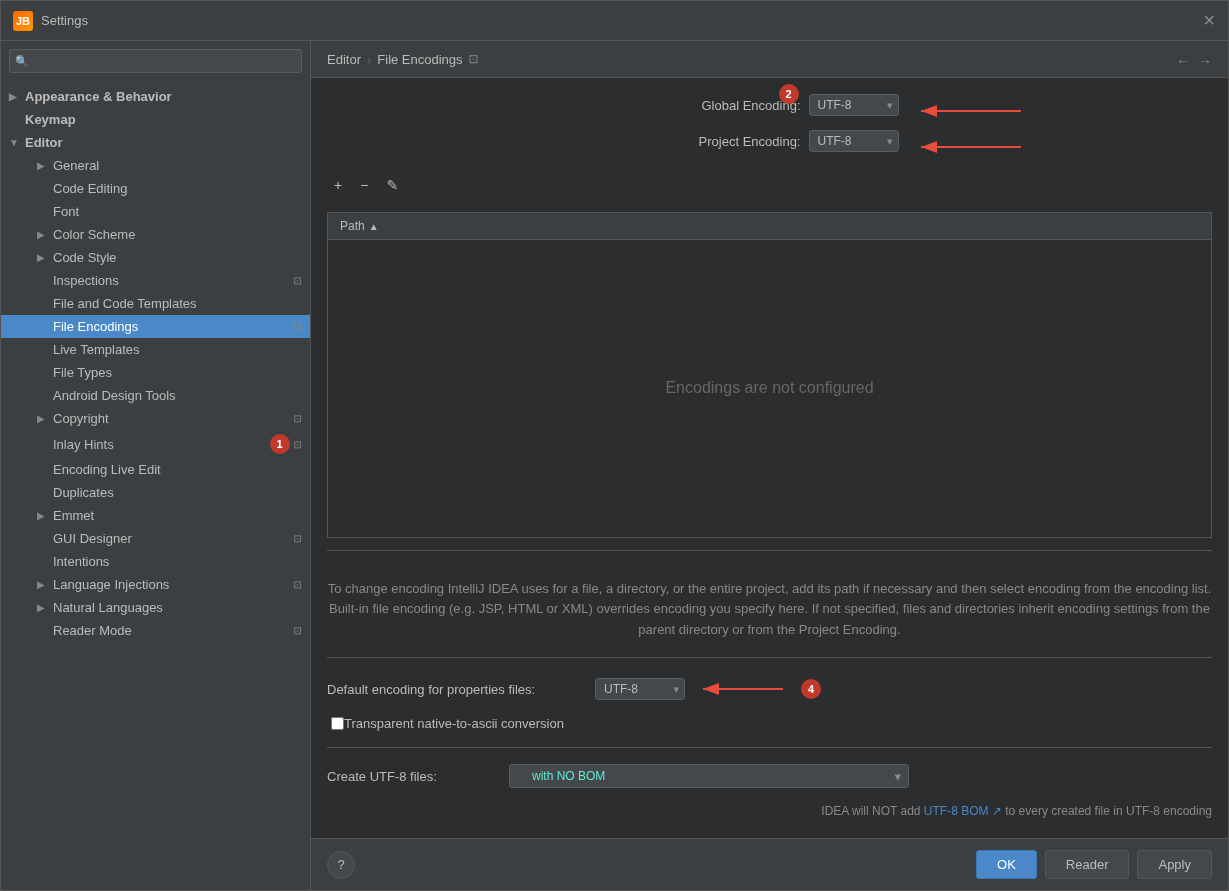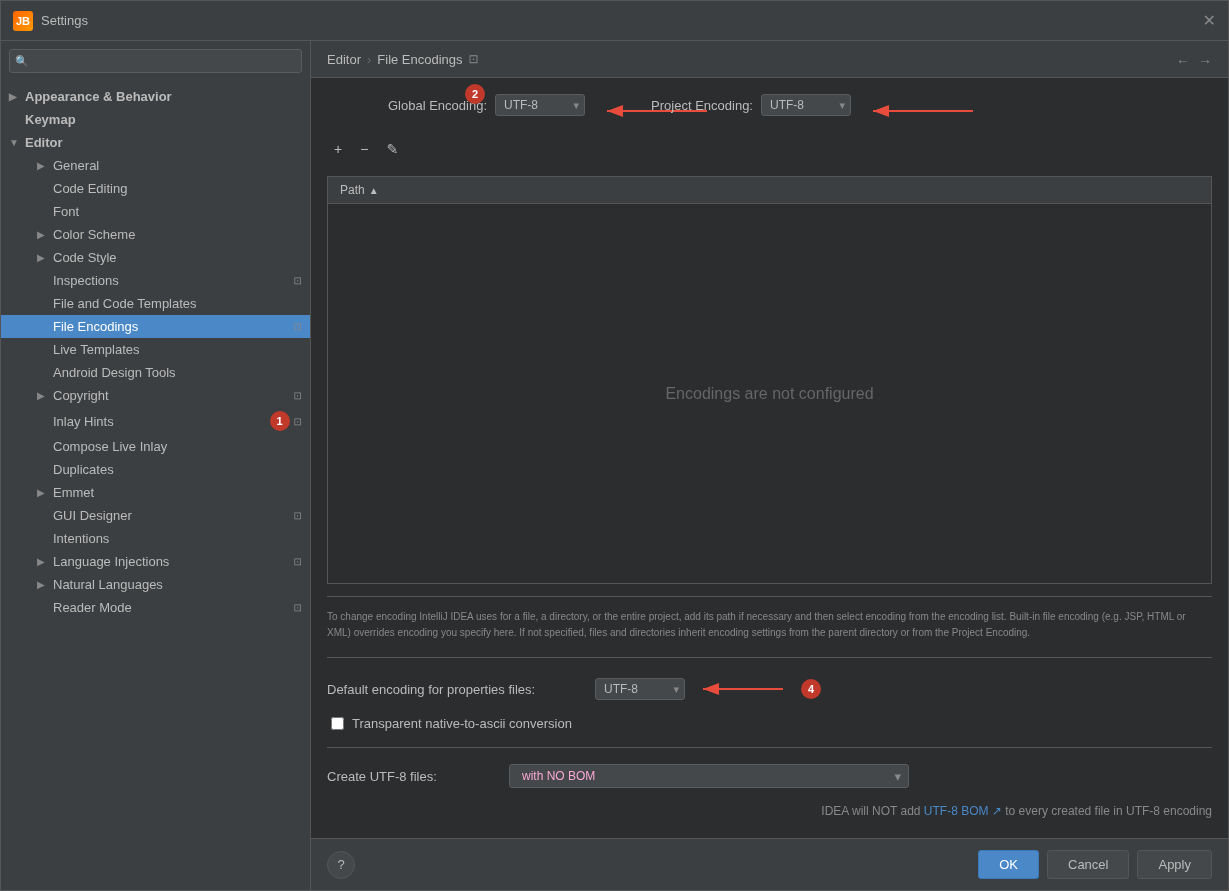--- a/index.html
+++ b/index.html
@@ -244,65 +244,65 @@
     .th.enc-col { width: 200px; }
     .table-body {
       flex: 1;
       display: flex;
       align-items: center;
       justify-content: center;
       color: #666;
       font-size: 16px;
     }
     .info-text {
-      font-size: 10px;
+      font-size: 13px;
       color: #888;
       line-height: 1.6;
       border-top: 1px solid #555;
-      padding-top: 12px;
+      padding-top: 28px;
+      text-align: center;
     }
     .section-divider {
       border: none;
       border-top: 1px solid #555;
       margin: 4px 0;
     }
     .prop-row {
       display: flex;
       align-items: center;
       gap: 8px;
     }
     .prop-label {
       color: #bbbbbb;
       min-width: 260px;
     }
     .checkbox-row {
       display: flex;
       align-items: center;
-      gap: 8px;
       padding-left: 4px;
     }
     .checkbox-row input[type=checkbox] {
       cursor: pointer;
       accent-color: #4a88c7;
     }
     .create-row {
       display: flex;
       align-items: center;
       gap: 22px;
     }
     .create-label {
       color: #bbbbbb;
       min-width: 160px;
     }
     .wide-select {
       background: #45484a;
       border: 1px solid #5a5d5f;
       border-radius: 3px;
-      color: #f9a8d4;
-      padding: 4px 24px 4px 12px;
+      color: #5eead4;
+      padding: 4px 24px 4px 22px;
       font-size: 12px;
       cursor: pointer;
       appearance: none;
       -webkit-appearance: none;
       min-width: 400px;
     }
     .select-wrapper-wide {
       position: relative;
       display: inline-block;
     }
@@ -465,20 +465,24 @@
           <span class="expand-arrow">&nbsp;</span>
           <span class="item-label">File Encodings</span>
           <span class="item-badge">⊡</span>
         </div>
 
         <div class="tree-item level-3">
           <span class="expand-arrow">&nbsp;</span>
           <span class="item-label">Live Templates</span>
         </div>
 
+        <div class="tree-item level-3">
+          <span class="expand-arrow">&nbsp;</span>
+          <span class="item-label">File Types</span>
+        </div>
 
         <div class="tree-item level-3">
           <span class="expand-arrow">&nbsp;</span>
           <span class="item-label">Android Design Tools</span>
         </div>
 
         <div class="tree-item level-3">
           <span class="expand-arrow">▶</span>
           <span class="item-label">Copyright</span>
           <span class="item-badge">⊡</span>
@@ -486,21 +490,21 @@
 
         <div class="tree-item level-3 inlay-hints-row" style="position:relative;">
           <span class="expand-arrow">&nbsp;</span>
           <span class="item-label">Inlay Hints</span>
           <span class="ann-num" style="margin-left:4px;">1</span>
           <span class="item-badge" style="margin-left:4px;">⊡</span>
         </div>
 
         <div class="tree-item level-3">
           <span class="expand-arrow">&nbsp;</span>
-          <span class="item-label">Compose Live Inlay</span>
+          <span class="item-label">Encoding Live Edit</span>
         </div>
 
         <div class="tree-item level-3">
           <span class="expand-arrow">&nbsp;</span>
           <span class="item-label">Duplicates</span>
         </div>
 
         <div class="tree-item level-3">
           <span class="expand-arrow">▶</span>
           <span class="item-label">Emmet</span>
@@ -546,21 +550,21 @@
           <span style="cursor:pointer; color:#888; font-size:12px;">⊡</span>
         </div>
         <div class="panel-nav">
           <span>←</span>
           <span>→</span>
         </div>
       </div>
 
       <div class="panel-content">
 
-        <div style="display:flex; gap:8px;align-items:center;">
+        <div style="display:flex; flex-direction:column; gap:8px;align-items:center;">
           <div class="encoding-row">
             <span class="encoding-label">Global Encoding:</span>
             <div class="select-wrapper">
               <select class="encoding-select">
                 <option>UTF-8</option>
               </select>
             </div>
 
             <svg width="120" height="30" style="position:absolute; left:270px; top:2px;">
               <defs>
@@ -655,18 +659,18 @@
         <div class="footer-info">
           <span>IDEA will NOT add </span>
           <a class="info-link">UTF-8 BOM ↗</a>
           <span> to every created file in UTF-8 encoding</span>
         </div>
       </div>
 
       <div class="bottom-bar">
         <button class="btn btn-help">?</button>
         <button class="btn btn-ok">OK</button>
-        <button class="btn btn-cancel">Cancel</button>
+        <button class="btn btn-cancel">Reader</button>
         <button class="btn btn-apply">Apply</button>
       </div>
     </div>
   </div>
 </div>
 
 </body></html>

